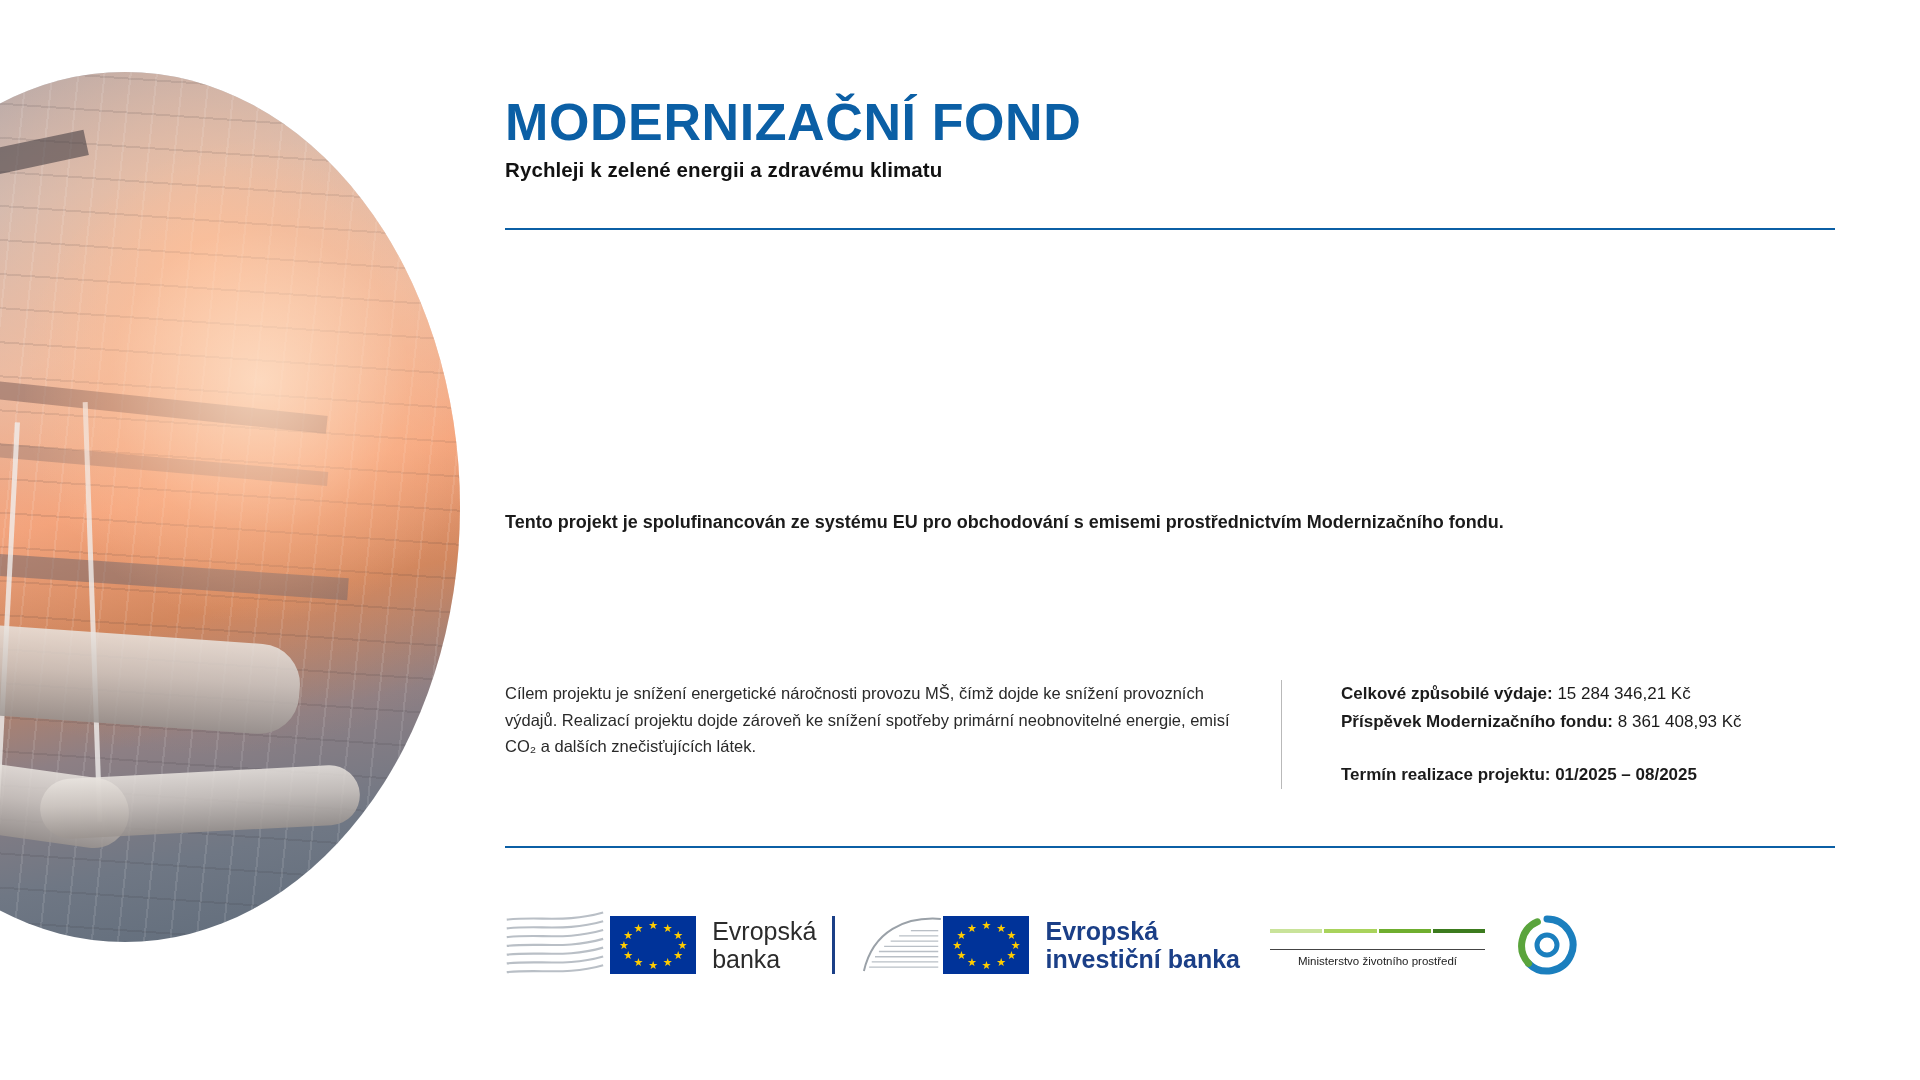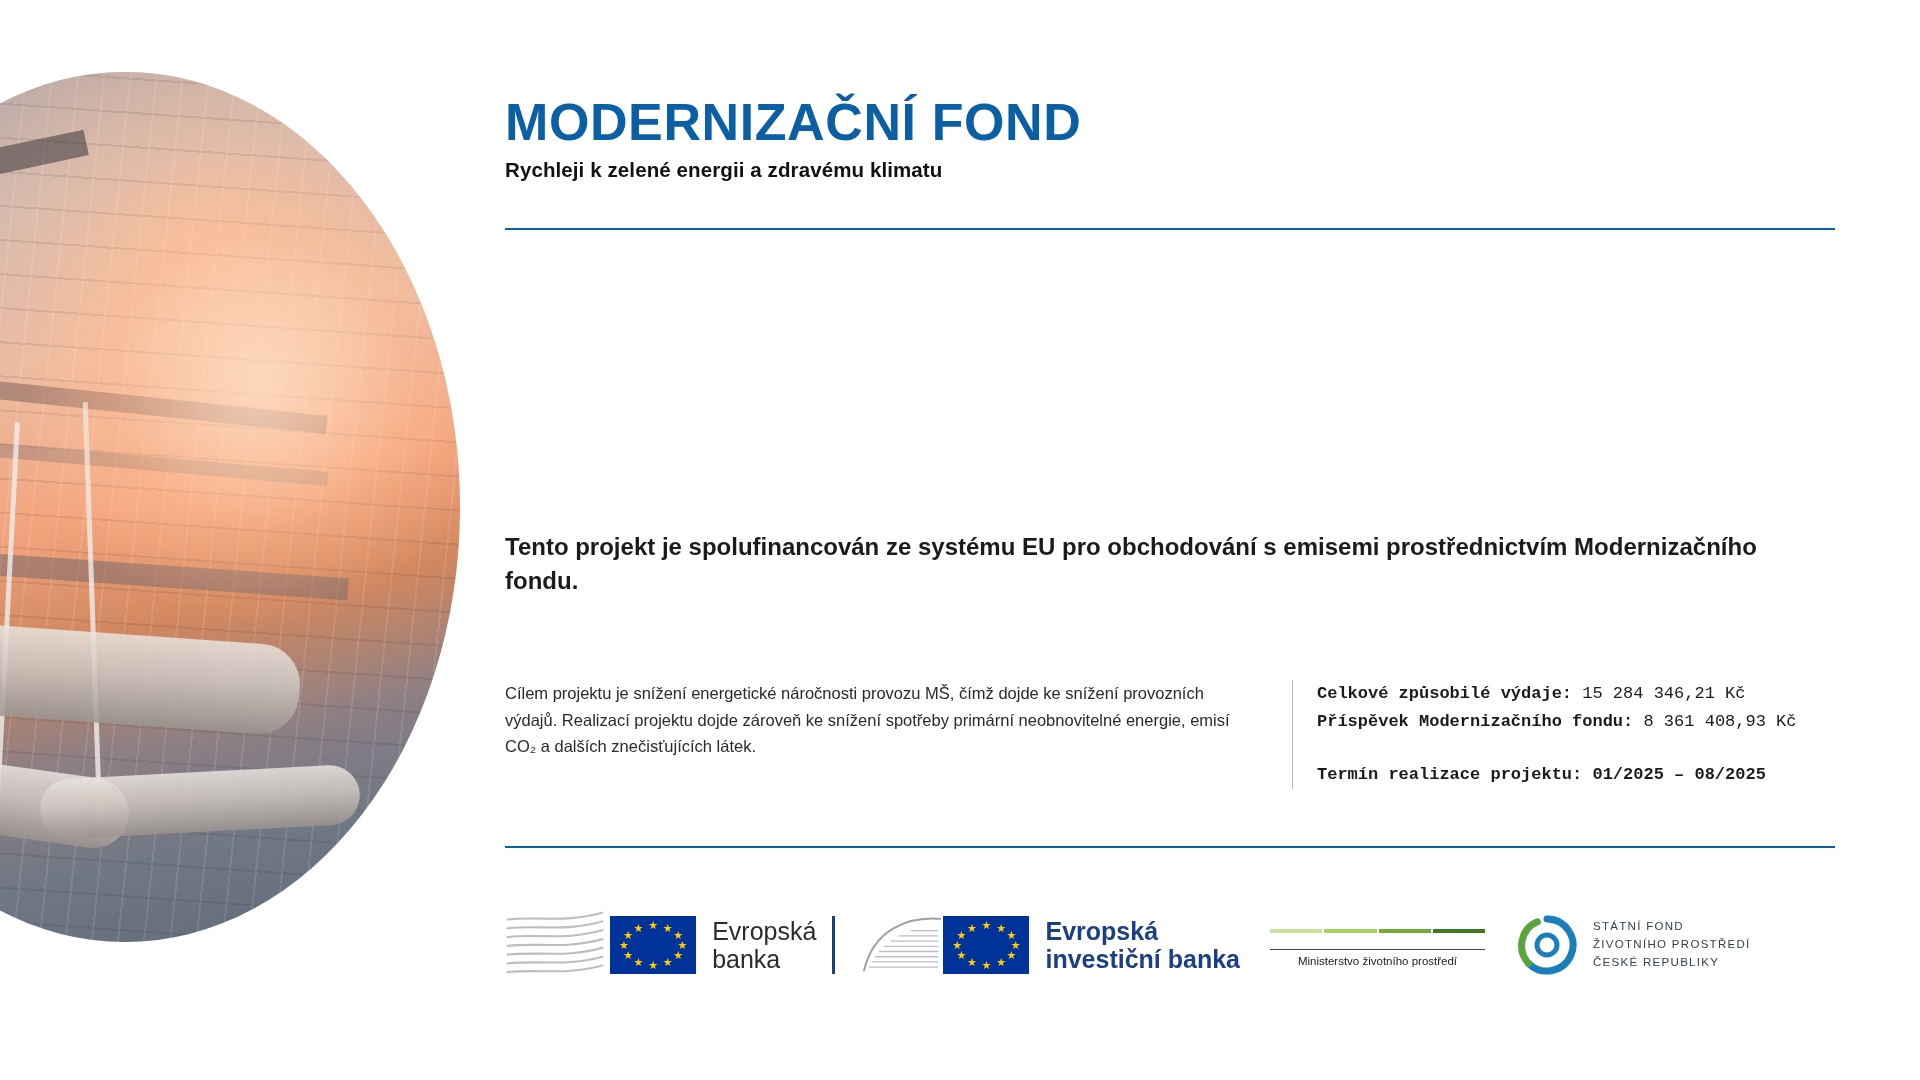--- a/index.html
+++ b/index.html
@@ -121,51 +121,50 @@
     font-size: 58px;
     line-height: 1.17;
     font-weight: bold;
     color: #1b1b1b;
     letter-spacing: -0.4px;
   }
 
   .lead {
     position: absolute;
     left: 0;
-    top: 530px;
+    top: 510px;
     width: 1260px;
-    font-size: 24px;
+    font-size: 18px;
     line-height: 1.42;
     font-weight: bold;
     color: #1b1b1b;
   }
 
   .lower {
     position: absolute;
     left: 0;
     top: 680px;
     width: 1330px;
     display: flex;
-    gap: 12px;
+    gap: 1px;
   }
   .desc {
     width: 735px;
     font-size: 16.5px;
     line-height: 1.62;
     color: #2a2a2a;
   }
 
   .facts {
     margin-left: 40px;
-    padding-left: 24px;
+    padding-left: 59px;
     border-left: 1.5px solid #b9b9b9;
     font-size: 17px;
     line-height: 1.62;
     color: #1b1b1b;
-    font-family: Liberation Mono, monospace;
   }
   .facts .row strong { font-weight: bold; }
   .facts .term {
     margin-top: 26px;
     font-weight: bold;
   }
 
   
   .logos {
     position: absolute;
@@ -370,21 +369,16 @@
         <div class="mzp-label">Ministerstvo životního prostředí</div>
       </div>
     </div>
 
     <div class="logo-block logo-sfzp">
       <svg width="64" height="64" viewBox="0 0 64 64">
         <path d="M32 6 a26 26 0 1 1 -18.4 44.4" stroke="#1b7fbe" stroke-width="7" fill="none" stroke-linecap="round"></path>
         <path d="M13.6 50.4 a26 26 0 0 1 8.8 -41.6" stroke="#5aa43c" stroke-width="7" fill="none" stroke-linecap="round"></path>
         <circle cx="32" cy="32" r="10" fill="none" stroke="#1b7fbe" stroke-width="5"></circle>
       </svg>
-      <div class="sfzp-text">
-        <div>STÁTNÍ FOND</div>
-        <div>ŽIVOTNÍHO PROSTŘEDÍ</div>
-        <div>ČESKÉ REPUBLIKY</div>
-      </div>
     </div>
 
   </div>
 </div>
 
 </body></html>

